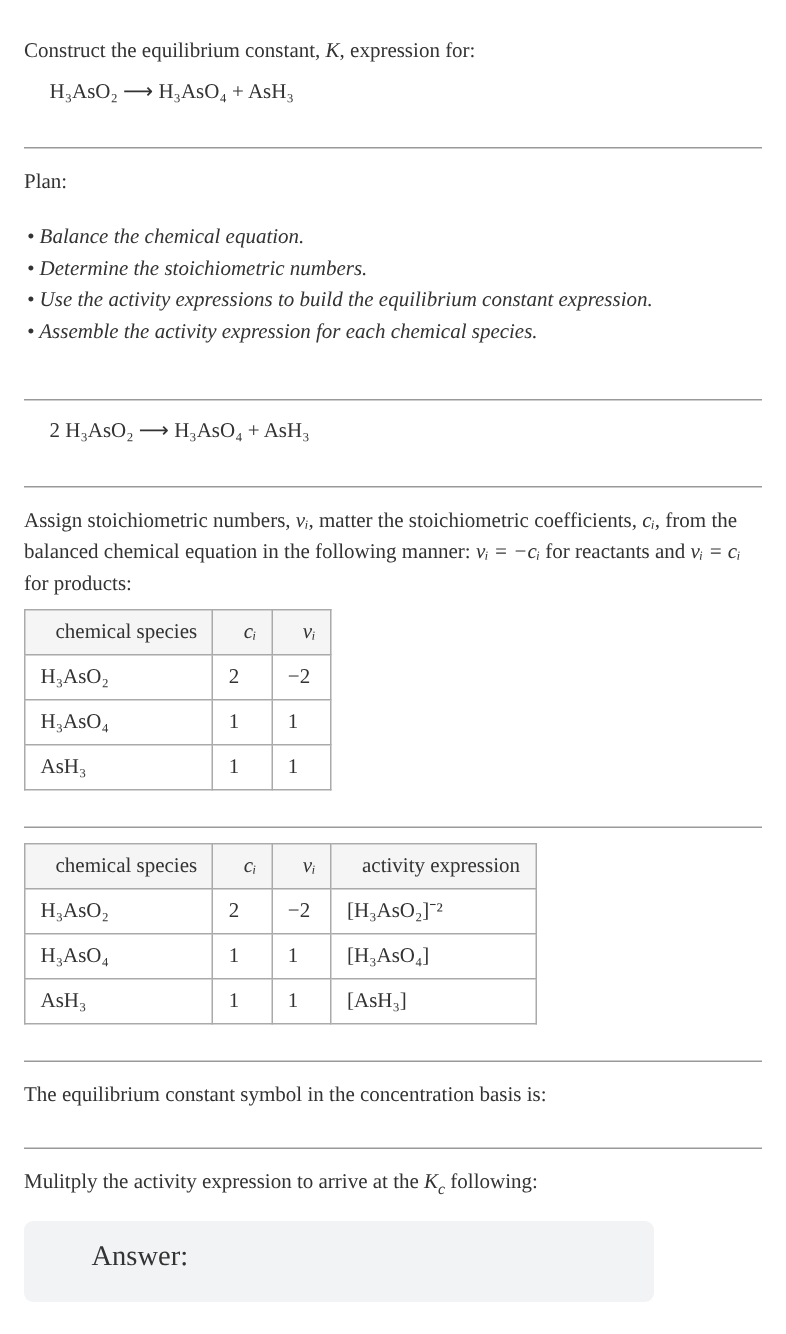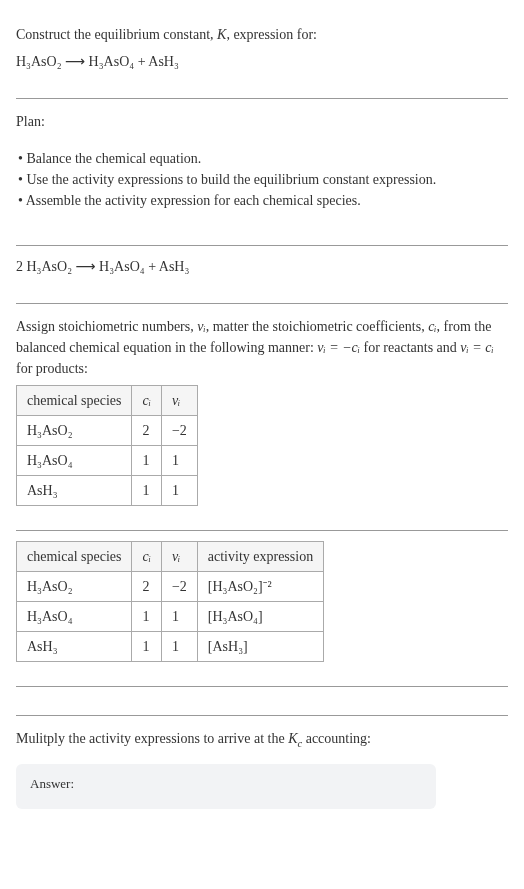--- a/index.html
+++ b/index.html
@@ -19,70 +19,73 @@
     .divider {
       border: none;
       border-top: 1px solid #999;
       margin: 10px 0;
     }
     .text-block {
       margin-bottom: 6px;
       margin-top: 12px;
     }
     .equation {
-      margin: 4px 0 8px 0;
+      margin: 4px 0 8px 17px;
       font-family: Liberation Serif, serif;
     }
     sub { font-size: 0.75em; vertical-align: sub; }
     table {
       border-collapse: collapse;
       margin: 6px 0;
     }
     td, th {
       border: 1px solid #aaa;
       padding: 4px 10px;
       text-align: left;
       font-weight: normal;
     }
-    th { background: #f5f5f5; }
+    th { background: #f5f5f5; padding-left: 20px; }
     .answer-box {
       background: #f2f3f5;
       border-radius: 6px;
       padding: 10px 14px;
       margin-top: 6px;
       display: inline-block;
       min-width: 420px;
     }
     .answer-label {
-      font-size: 13px;
+      font-size: 19px;
       margin-bottom: 6px;
+      margin-left: 31px;
     }
     .italic { font-style: italic; }
     .bullet-list {
       margin: 16px 0;
+      font-style: italic;
     }
     .bullet-item {
       margin-left: 2px;
     }
   </style>
 </head>
 <body>
 
 <div class="section">
   <div class="text-block">
     <span>Construct the equilibrium constant, </span><span class="italic">K</span><span>, expression for:</span>
   </div>
   <div class="equation">H₃AsO₂  ⟶  H₃AsO₄ + AsH₃</div>
 </div>
 <hr class="divider">
 
 <div class="section">
   <div class="text-block">Plan:</div>
   <div class="bullet-list">
     <div class="bullet-item">• Balance the chemical equation.</div>
+    <div class="bullet-item">• Determine the stoichiometric numbers.</div>
     <div class="bullet-item">• Use the activity expressions to build the equilibrium constant expression.</div>
     <div class="bullet-item">• Assemble the activity expression for each chemical species.</div>
   </div>
 </div>
 <hr class="divider">
 
 <div class="section">
   <div class="equation">2 H₃AsO₂  ⟶  H₃AsO₄ + AsH₃</div>
 </div>
 <hr class="divider">
@@ -144,24 +147,25 @@
       <td>1</td>
       <td>1</td>
       <td>[AsH₃]</td>
     </tr>
   </tbody>
     </table>
 </div>
 <hr class="divider">
 
 <div class="section">
+  <div class="text-block">The equilibrium constant symbol in the concentration basis is:</div>
 </div>
 <hr class="divider">
 
 <div class="section">
   <div class="text-block">
-    <span>Mulitply the activity expressions to arrive at the </span><span class="italic">K</span><sub class="italic">c</sub><span> accounting:</span>
+    <span>Mulitply the activity expression to arrive at the </span><span class="italic">K</span><sub class="italic">c</sub><span> following:</span>
   </div>
   <div class="answer-box">
     <div class="answer-label">Answer:</div>
     
   </div>
 </div>
 
 </body></html>

